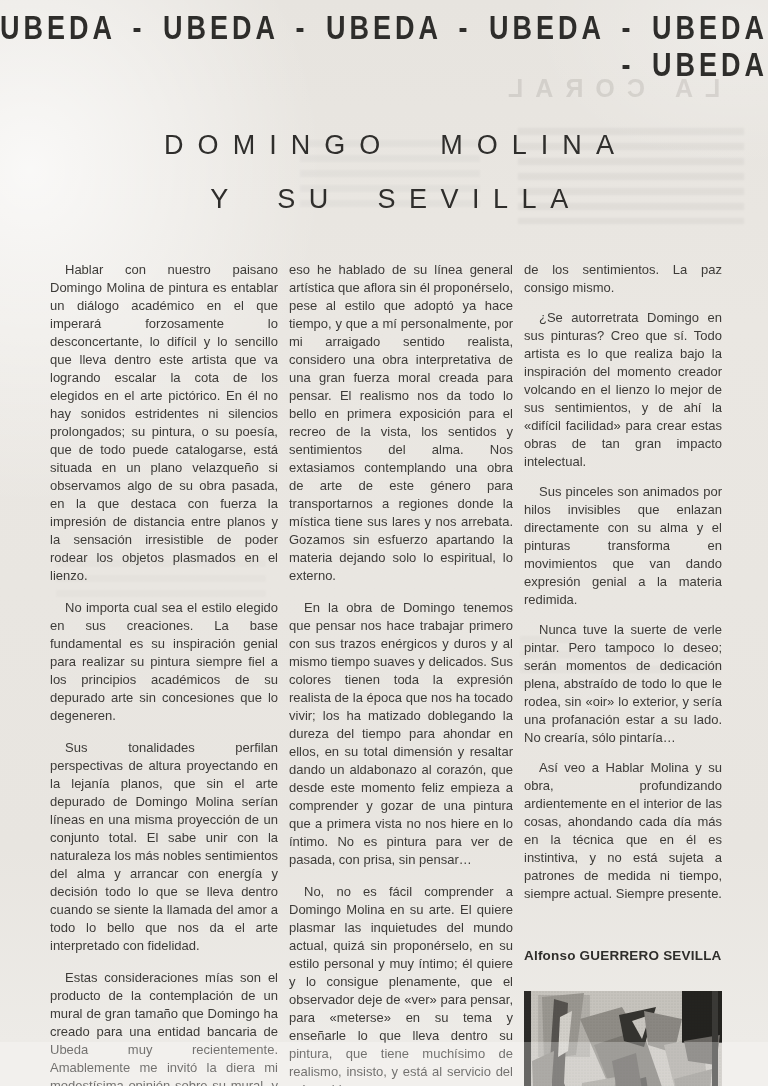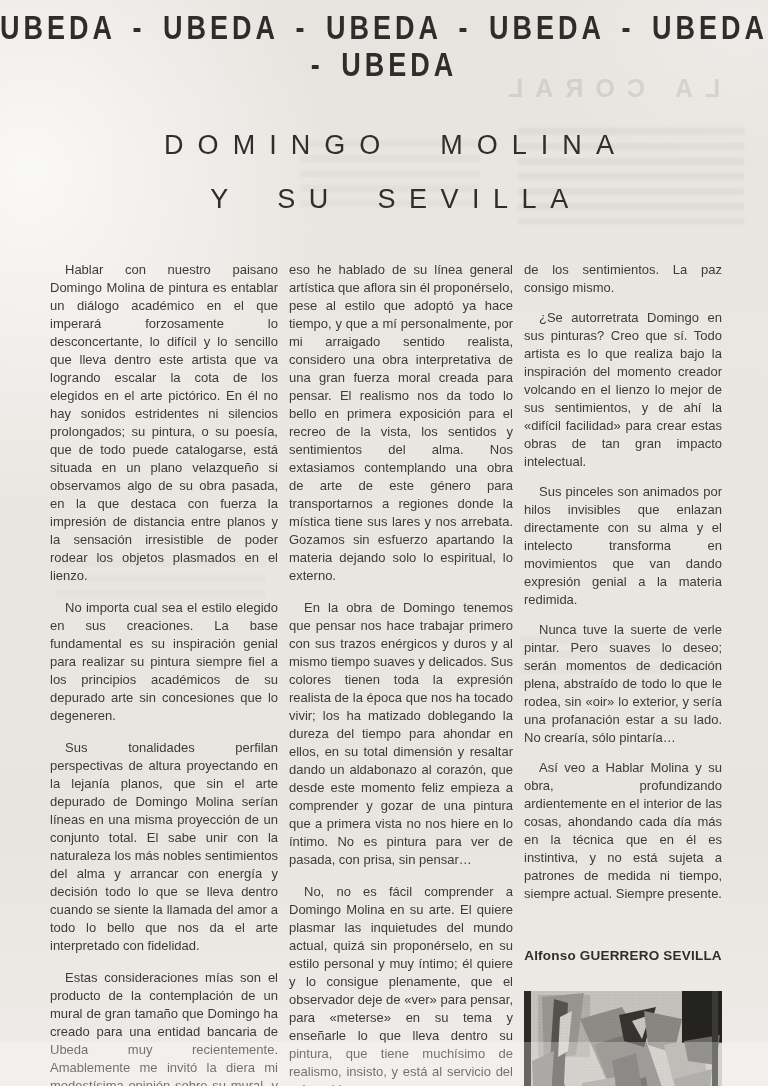--- a/index.html
+++ b/index.html
@@ -30,21 +30,21 @@
     background:repeating-linear-gradient(180deg, rgba(70,66,60,0.05) 0px, rgba(70,66,60,0.05) 7px, rgba(0,0,0,0) 7px, rgba(0,0,0,0) 15px);
     filter:blur(1.2px);
   }
   .bb1{left:518px;top:128px;width:226px;height:96px;}
   .bb2{left:300px;top:140px;width:180px;height:70px;opacity:.7;}
   .bb3{left:520px;top:636px;width:200px;height:60px;opacity:.6;}
   .bb4{left:56px;top:560px;width:210px;height:40px;opacity:.45;}
 
   .banner{
     margin-top:16px;
-    text-align:center;
+    text-align:right;
     font-weight:bold;
     font-size:27px;
     letter-spacing:4px;
     word-spacing:6px;
     color:#2e2d2b;
   }
   .banner span{display:inline-block;transform:scaleY(1.2);transform-origin:center;}
 
   .title-block{position:relative;text-align:center;margin:52px 12px 0 36px;}
   .title-line{
@@ -69,21 +69,21 @@
   .col p.cont{text-indent:0;}
   .col1{width:228px;margin-right:11px;}
   .col2{width:224px;margin-right:11px;}
   .col3{width:198px;}
   .col3 p + p{margin-top:12px;}
 
   .byline{
     margin-top:44px !important;
     font-weight:bold;
     font-size:13.5px;
-    text-align:center;
+    text-align:left;
     text-indent:0 !important;
     letter-spacing:0.2px;
     color:#2f2e2b;
     white-space:nowrap;
   }
   .painting{
     margin-top:26px;
     width:198px;height:137px;
     line-height:0;
   }
@@ -127,22 +127,22 @@
 
     <section class="col col2">
       <p class="para cont">eso he hablado de su línea general artística que aflora sin él proponérselo, pese al estilo que adoptó ya hace tiempo, y que a mí personalmente, por mi arraigado sentido realista, considero una obra interpretativa de una gran fuerza moral creada para pensar. El realismo nos da todo lo bello en primera exposición para el recreo de la vista, los sentidos y sentimientos del alma. Nos extasiamos contemplando una obra de arte de este género para transportarnos a regiones donde la mística tiene sus lares y nos arrebata. Gozamos sin esfuerzo apartando la materia dejando solo lo espiritual, lo externo.</p>
       <p class="para">En la obra de Domingo tenemos que pensar nos hace trabajar primero con sus trazos enérgicos y duros y al mismo tiempo suaves y delicados. Sus colores tienen toda la expresión realista de la época que nos ha tocado vivir; los ha matizado doblegando la dureza del tiempo para ahondar en ellos, en su total dimensión y resaltar dando un aldabonazo al corazón, que desde este momento feliz empieza a comprender y gozar de una pintura que a primera vista no nos hiere en lo íntimo. No es pintura para ver de pasada, con prisa, sin pensar…</p>
       <p class="para">No, no es fácil comprender a Domingo Molina en su arte. El quiere plasmar las inquietudes del mundo actual, quizá sin proponérselo, en su estilo personal y muy íntimo; él quiere y lo consigue plenamente, que el observador deje de «ver» para pensar, para «meterse» en su tema y enseñarle lo que lleva dentro su pintura, que tiene muchísimo de realismo, insisto, y está al servicio del más noble</p>
     </section>
 
     <section class="col col3">
       <p class="para cont">de los sentimientos. La paz consigo mismo.</p>
       <p class="para">¿Se autorretrata Domingo en sus pinturas? Creo que sí. Todo artista es lo que realiza bajo la inspiración del momento creador volcando en el lienzo lo mejor de sus sentimientos, y de ahí la «difícil facilidad» para crear estas obras de tan gran impacto intelectual.</p>
-      <p class="para">Sus pinceles son animados por hilos invisibles que enlazan directamente con su alma y el intelecto transforma en movimientos que van dando expresión genial a la materia redimida.</p>
-      <p class="para">Nunca tuve la suerte de verle pintar. Pero suaves lo deseo; serán momentos de dedicación plena, abstraído de todo lo que le rodea, sin «oir» lo exterior, y sería una profanación estar a su lado. No crearía, sólo pintaría…</p>
+      <p class="para">Sus pinceles son animados por hilos invisibles que enlazan directamente con su alma y el pinturas transforma en movimientos que van dando expresión genial a la materia redimida.</p>
+      <p class="para">Nunca tuve la suerte de verle pintar. Pero tampoco lo deseo; serán momentos de dedicación plena, abstraído de todo lo que le rodea, sin «oir» lo exterior, y sería una profanación estar a su lado. No crearía, sólo pintaría…</p>
       <p class="para">Así veo a Hablar Molina y su obra, profundizando ardientemente en el interior de las cosas, ahondando cada día más en la técnica que en él es instintiva, y no está sujeta a patrones de medida ni tiempo, siempre actual. Siempre presente.</p>
       <p class="byline">Alfonso GUERRERO SEVILLA</p>
 
       <div class="painting">
         <svg viewBox="0 0 198 137" xmlns="http://www.w3.org/2000/svg">
           <defs>
             <pattern id="halftone" width="3" height="3" patternUnits="userSpaceOnUse">
               <rect width="3" height="3" fill="none"></rect>
               <circle cx="1" cy="1" r="0.5" fill="rgba(40,38,35,0.18)"></circle>
             </pattern>

